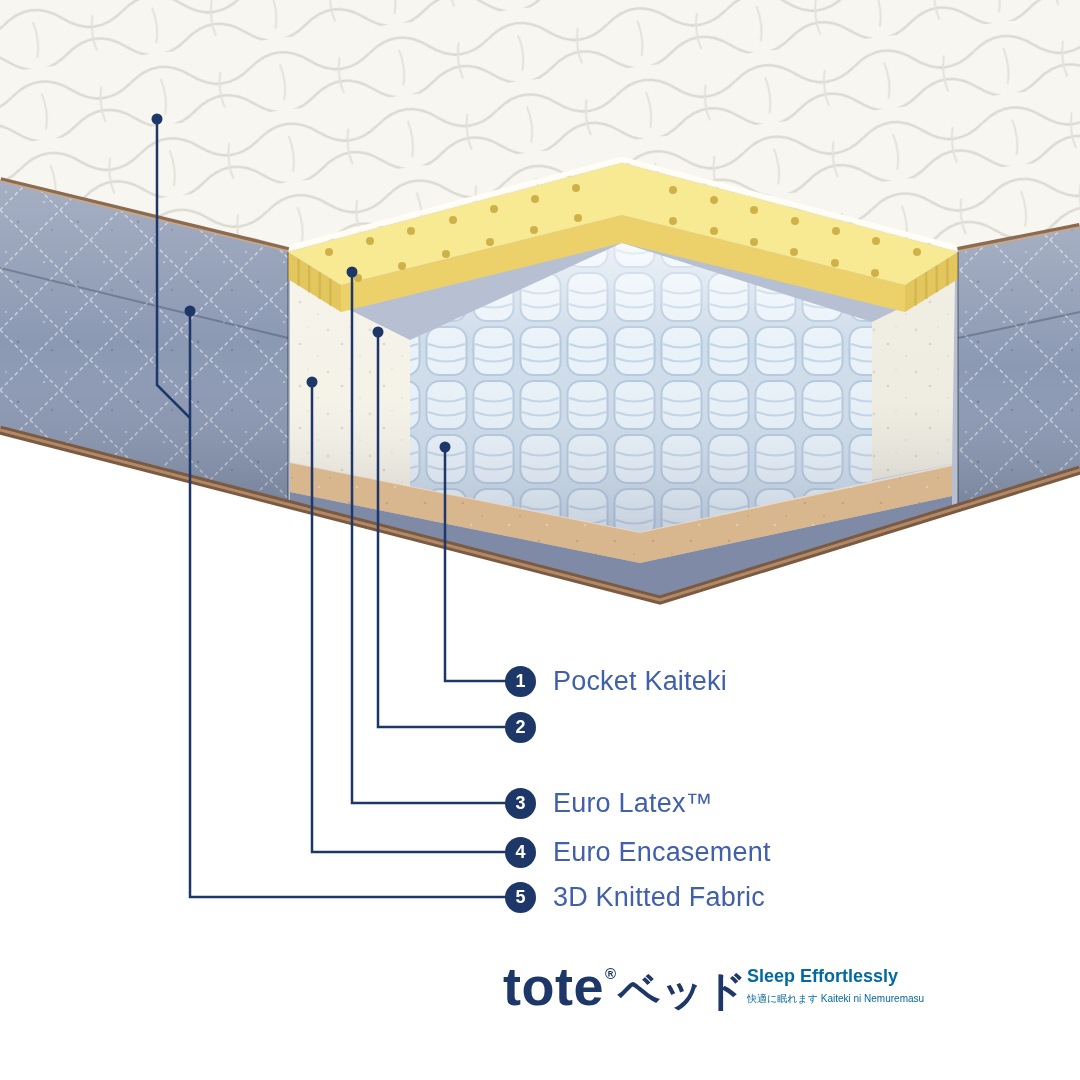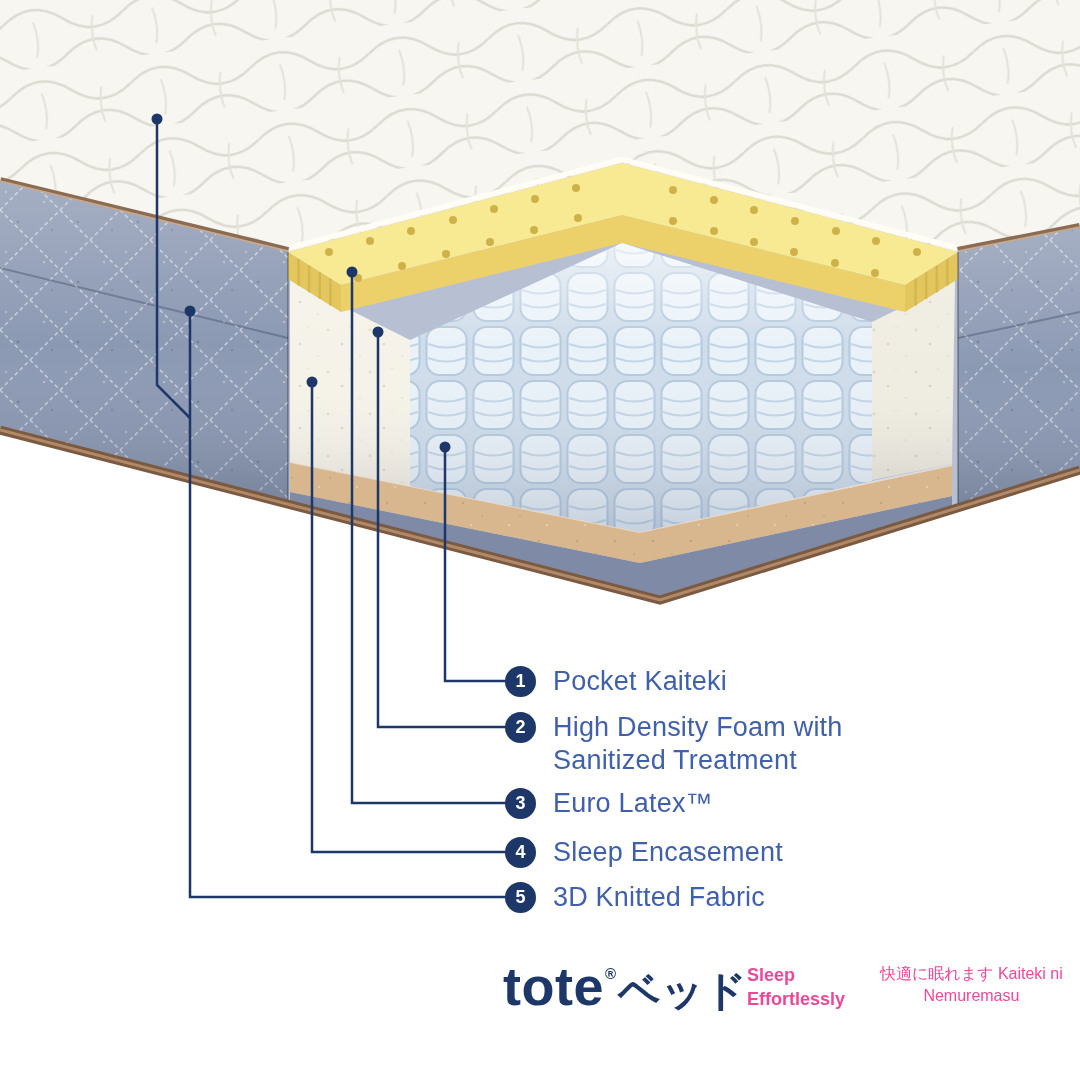--- a/index.html
+++ b/index.html
@@ -23,23 +23,23 @@
   }
   .row-1{top:665px;} .row-2{top:711px;} .row-3{top:787px;} .row-4{top:836px;} .row-5{top:881px;}
 
   .brand{
     position:absolute;left:503px;top:955px;display:flex;align-items:center;
   }
   .logo{color:#1d3768;font-weight:700;display:flex;align-items:baseline;white-space:nowrap;}
   .logo-latin{font-size:54px;letter-spacing:0.5px;}
   .logo-reg{font-size:15px;position:relative;top:-26px;margin:0 2px 0 1px;}
   .logo-jp{font-size:42px;}
-  .tagline{display:flex;flex-direction:row;justify-content:center;color:#ec4899;}
+  .tagline{display:flex;flex-direction:column;justify-content:center;color:#0369a1;}
   .tagline-en{font-size:18px;font-weight:700;line-height:24px;}
-  .tagline-jp{font-size:16px;font-weight:500;line-height:22px;text-align:center;}
+  .tagline-jp{font-size:10px;font-weight:500;line-height:22px;text-align:center;}
 </style>
 </head>
 <body>
 
 <div class="stage">
 
   <svg class="illustration" width="1080" height="1080" viewBox="0 0 1080 1080">
     <defs>
       <pattern id="quiltTop" width="120" height="72" patternUnits="userSpaceOnUse" patternTransform="rotate(-7)">
         <rect width="120" height="72" fill="#f7f6f1"></rect>
@@ -190,29 +190,28 @@
       <circle cx="157" cy="119" r="5.5"></circle>
     </g>
   </svg>
 
   <div class="label-row row-1">
     <div class="badge">1</div>
     <div class="label-text">Pocket Kaiteki</div>
   </div>
   <div class="label-row row-2">
     <div class="badge">2</div>
-    <div class="label-text">High Density Foam with Sanitized Treatment</div>
   </div>
   <div class="label-row row-3">
     <div class="badge">3</div>
     <div class="label-text">Euro Latex™</div>
   </div>
   <div class="label-row row-4">
     <div class="badge">4</div>
-    <div class="label-text">Sleep Encasement</div>
+    <div class="label-text">Euro Encasement</div>
   </div>
   <div class="label-row row-5">
     <div class="badge">5</div>
     <div class="label-text">3D Knitted Fabric</div>
   </div>
 
   <div class="brand">
     <div class="logo">
       <span class="logo-latin">tote</span>
       <span class="logo-reg">®</span>

